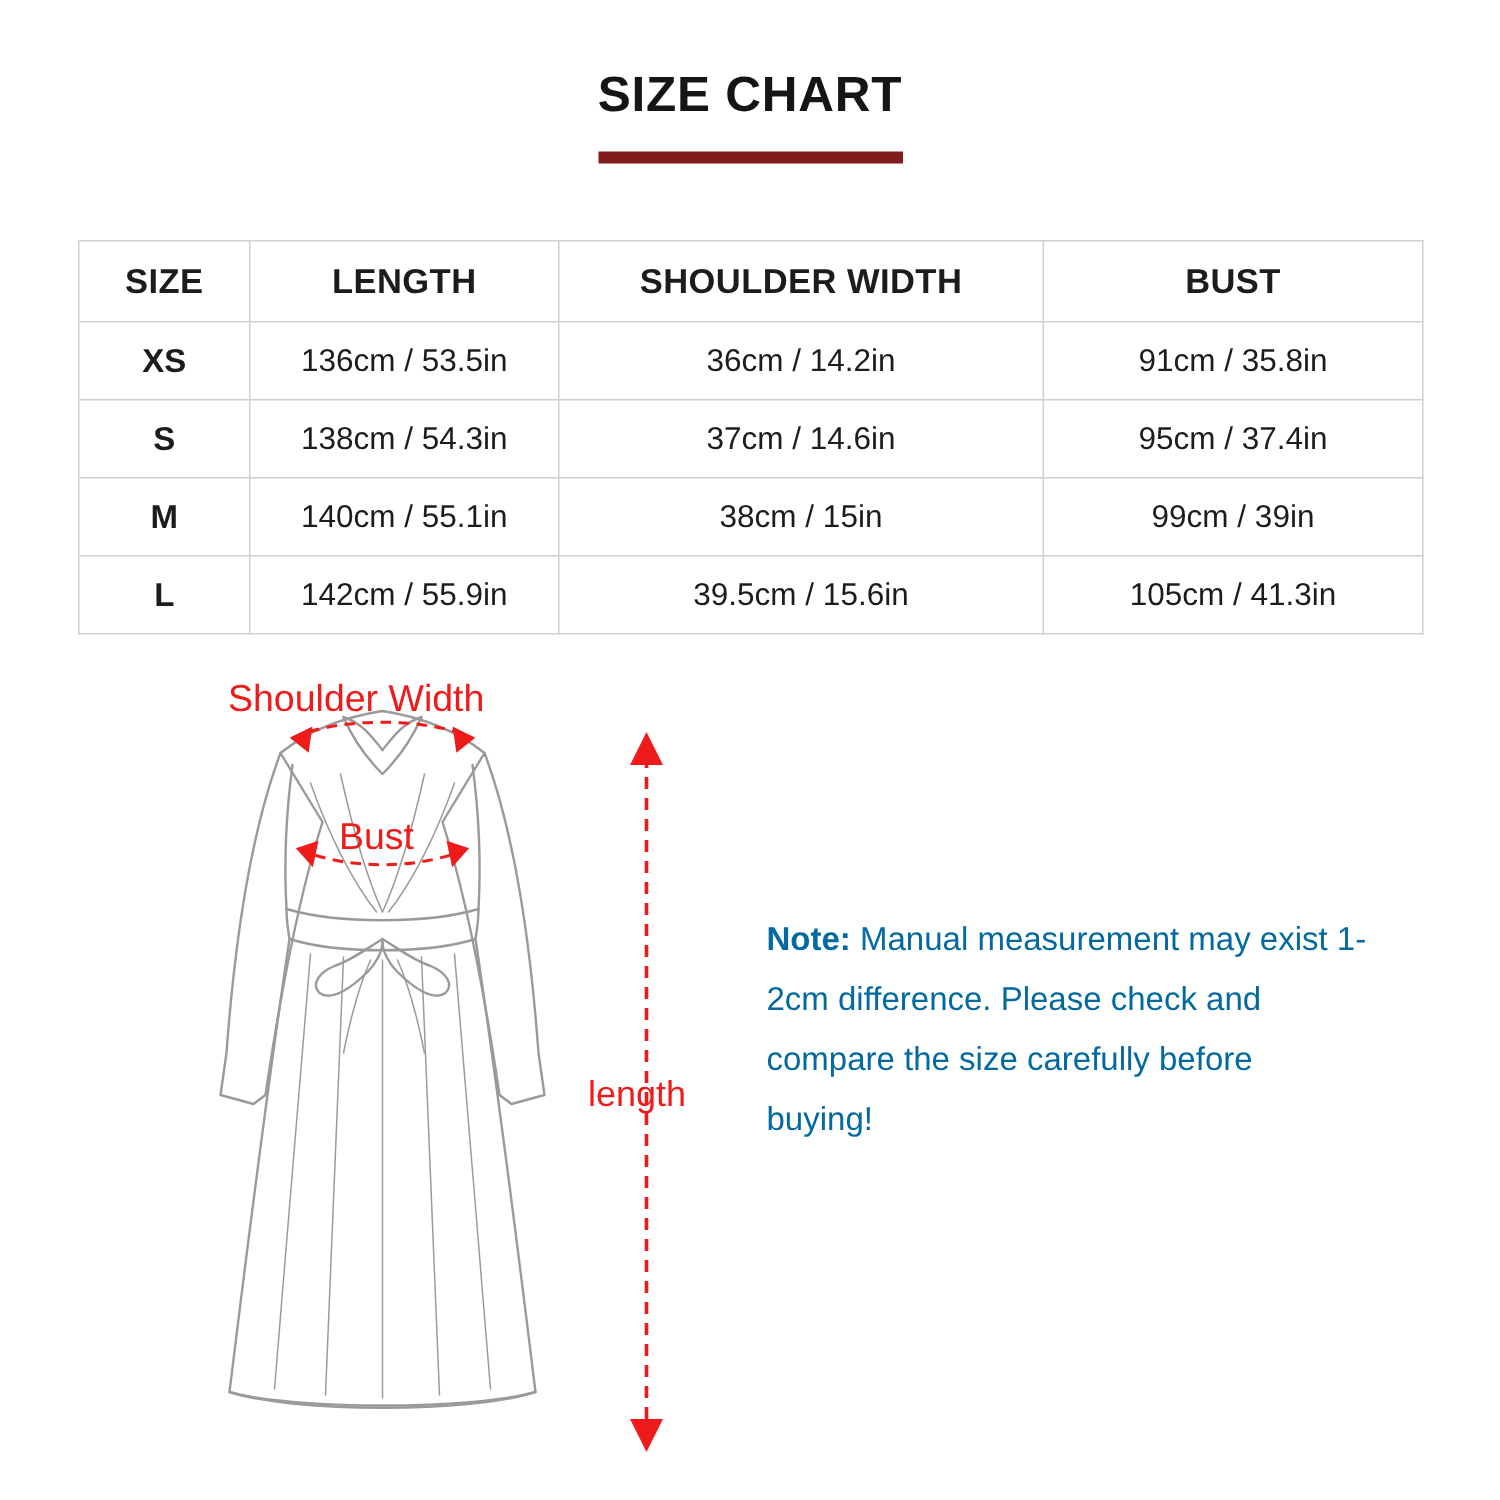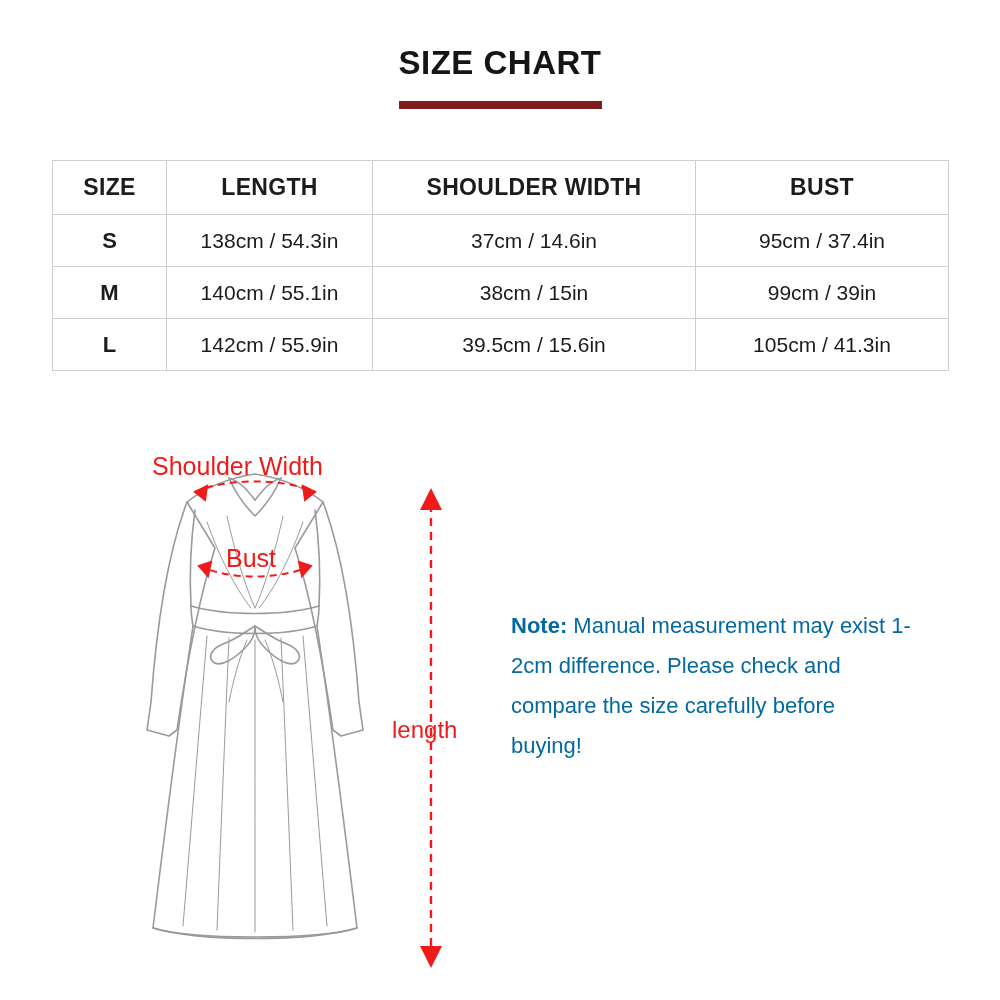--- a/index.html
+++ b/index.html
@@ -137,20 +137,26 @@
   <thead>
     <tr>
       <th>SIZE</th>
       <th>LENGTH</th>
       <th>SHOULDER WIDTH</th>
       <th>BUST</th>
     </tr>
   </thead>
   <tbody>
     <tr>
+      <td class="sz">XS</td>
+      <td>136cm / 53.5in</td>
+      <td>36cm / 14.2in</td>
+      <td>91cm / 35.8in</td>
+    </tr>
+    <tr>
       <td class="sz">S</td>
       <td>138cm / 54.3in</td>
       <td>37cm / 14.6in</td>
       <td>95cm / 37.4in</td>
     </tr>
     <tr>
       <td class="sz">M</td>
       <td>140cm / 55.1in</td>
       <td>38cm / 15in</td>
       <td>99cm / 39in</td>

